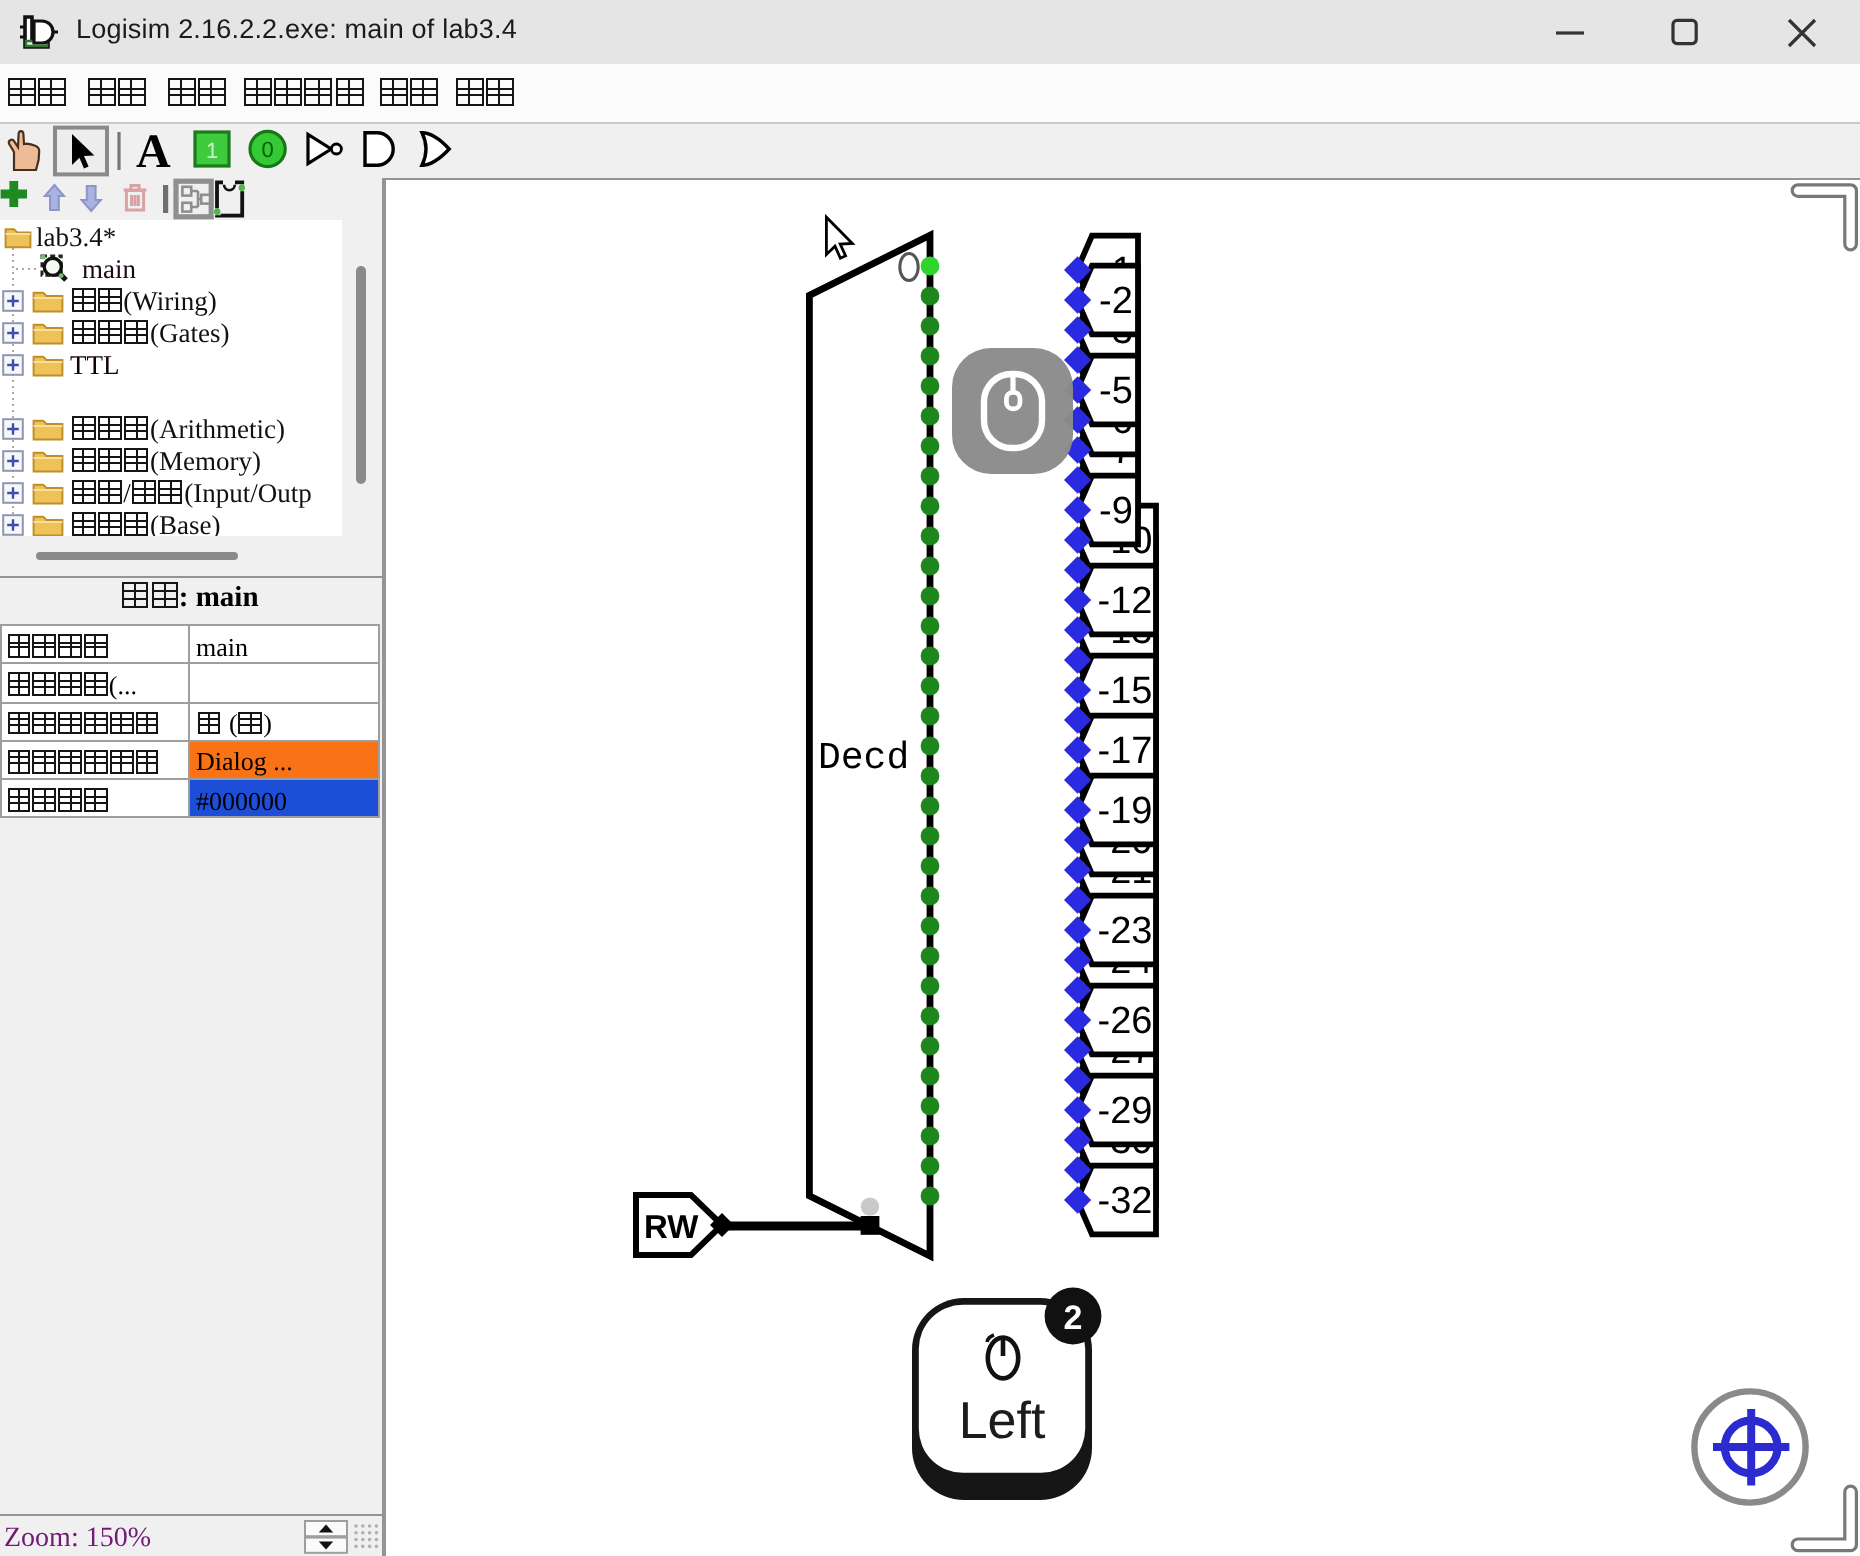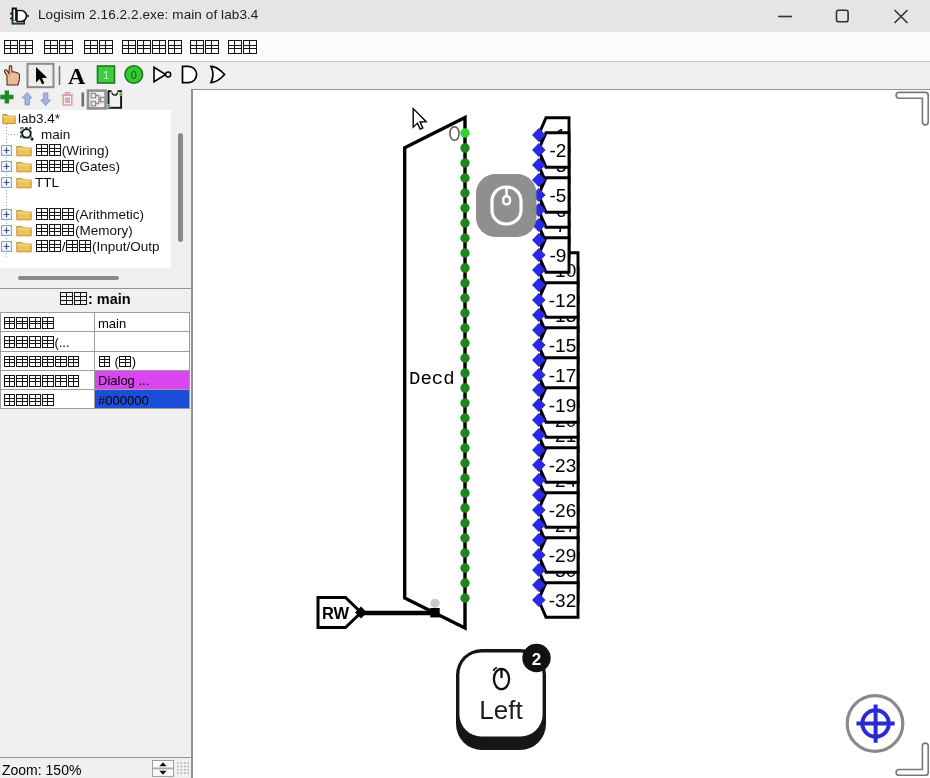--- a/index.html
+++ b/index.html
@@ -1,17 +1,17 @@
 <!DOCTYPE html>
 <html><head><meta charset="utf-8"><style>
 *{margin:0;padding:0;box-sizing:border-box}
 html,body{width:930px;height:778px;overflow:hidden;background:#fff;
  font-family:"Liberation Sans",sans-serif;position:relative}
 .a{position:absolute}
-.mono{font-family:Liberation Sans, sans-serif}
+.mono{font-family:Liberation Serif, serif}
 .cj{display:inline-block;box-sizing:border-box;width:.9em;height:.9em;
  border:1px solid #151515;vertical-align:-.09em;margin:0 .045em;
  background:
  linear-gradient(#151515,#151515) 50% 0/1.1px 100% no-repeat,
  linear-gradient(#151515,#151515) 0 30%/100% 1.1px no-repeat,
  linear-gradient(#151515,#151515) 0 63%/100% 1.1px no-repeat;}
 </style></head><body>
 
 <div class="a" style="left:0;top:0;width:930px;height:32px;background:#e5e5e5">
 <svg class="a" style="left:8px;top:5px" width="22" height="22" viewBox="0 0 22 22">
@@ -177,40 +177,51 @@
       <svg class="a" style="left:1px;top:2.5px" width="11" height="11" viewBox="0 0 11 11">
   <rect x=".6" y=".6" width="9.8" height="9.8" fill="#f7f7f7" stroke="#8e96b5" stroke-width="1"></rect>
   <path d="M2.6 5.5 H8.4 M5.5 2.6 V8.4" stroke="#3a4db0" stroke-width="1.2"></path>
  </svg>
       <svg class="a" style="left:16px;top:1.5px" width="16" height="13" viewBox="0 0 16 13">
   <path d="M.8 2.4 H5.6 L7.2 4 H15.2 V11.8 H.8 Z" fill="#eec257" stroke="#c08f2b" stroke-width="1"></path>
   <path d="M.8 5 H15.2" stroke="#f7dfa0" stroke-width="1"></path>
  </svg>
       <span class="a" style="left:35px;top:1px;font-size:13.5px"><i class="cj"></i><i class="cj"></i><span class="mono" style="font-size:13.5px">/</span><i class="cj"></i><i class="cj"></i><span class="mono" style="font-size:13.5px;color:#111">(Input/Outp</span></span>
     </div>
+    <div class="a" style="left:0;top:144px;width:200px;height:16px">
+      <svg class="a" style="left:1px;top:2.5px" width="11" height="11" viewBox="0 0 11 11">
+  <rect x=".6" y=".6" width="9.8" height="9.8" fill="#f7f7f7" stroke="#8e96b5" stroke-width="1"></rect>
+  <path d="M2.6 5.5 H8.4 M5.5 2.6 V8.4" stroke="#3a4db0" stroke-width="1.2"></path>
+ </svg>
+      <svg class="a" style="left:16px;top:1.5px" width="16" height="13" viewBox="0 0 16 13">
+  <path d="M.8 2.4 H5.6 L7.2 4 H15.2 V11.8 H.8 Z" fill="#eec257" stroke="#c08f2b" stroke-width="1"></path>
+  <path d="M.8 5 H15.2" stroke="#f7dfa0" stroke-width="1"></path>
+ </svg>
+      <span class="a" style="left:35px;top:1px;font-size:13.5px"><i class="cj"></i><i class="cj"></i><i class="cj"></i><span class="mono" style="font-size:13.5px;color:#111">(Base)</span></span>
+    </div>
   </div>
 <div class="a" style="left:178px;top:133px;width:5px;height:109px;background:#8a8a8a;border-radius:3px"></div>
 <div class="a" style="left:18px;top:275.5px;width:101px;height:4.5px;background:#8a8a8a;border-radius:2.5px"></div>
 <div class="a" style="left:0;top:288px;width:191px;height:1px;background:#949494"></div>
 
 <div class="a" style="left:0;top:291px;width:190px;height:20px;text-align:center;font-size:14.5px;font-weight:bold">
  <i class="cj"></i><i class="cj"></i><span class="mono" style="font-size:14.5px">:&nbsp;main</span></div>
 
 <div class="a" style="left:0;top:312px;width:94px;height:20.3px;background:#fff;border:1px solid #9e9e9e;border-right:none;padding:2.5px 0 0 2px;font-size:13px;overflow:hidden;white-space:nowrap"><i class="cj"></i><i class="cj"></i><i class="cj"></i><i class="cj"></i></div>
 <div class="a" style="left:94px;top:312px;width:96px;height:20.3px;background:#fff;border:1px solid #9e9e9e;padding:2.5px 0 0 3px;font-size:13px;overflow:hidden;white-space:nowrap"><span class="mono">main</span></div>
 <div class="a" style="left:0;top:331.3px;width:94px;height:20.3px;background:#fff;border:1px solid #9e9e9e;border-right:none;padding:2.5px 0 0 2px;font-size:13px;overflow:hidden;white-space:nowrap"><i class="cj"></i><i class="cj"></i><i class="cj"></i><i class="cj"></i><span class="mono">(...</span></div>
 <div class="a" style="left:94px;top:331.3px;width:96px;height:20.3px;background:#fff;border:1px solid #9e9e9e;padding:2.5px 0 0 3px;font-size:13px;overflow:hidden;white-space:nowrap"></div>
 <div class="a" style="left:0;top:350.6px;width:94px;height:20.3px;background:#fff;border:1px solid #9e9e9e;border-right:none;padding:2.5px 0 0 2px;font-size:13px;overflow:hidden;white-space:nowrap"><i class="cj"></i><i class="cj"></i><i class="cj"></i><i class="cj"></i><i class="cj"></i><i class="cj"></i></div>
 <div class="a" style="left:94px;top:350.6px;width:96px;height:20.3px;background:#fff;border:1px solid #9e9e9e;padding:2.5px 0 0 3px;font-size:13px;overflow:hidden;white-space:nowrap"><i class="cj"></i>&nbsp;<span class="mono">(</span><i class="cj"></i><span class="mono">)</span></div>
 <div class="a" style="left:0;top:369.90000000000003px;width:94px;height:20.3px;background:#fff;border:1px solid #9e9e9e;border-right:none;padding:2.5px 0 0 2px;font-size:13px;overflow:hidden;white-space:nowrap"><i class="cj"></i><i class="cj"></i><i class="cj"></i><i class="cj"></i><i class="cj"></i><i class="cj"></i></div>
-<div class="a" style="left:94px;top:369.90000000000003px;width:96px;height:20.3px;background:#d946ef;border:1px solid #9e9e9e;padding:2.5px 0 0 3px;font-size:13px;overflow:hidden;white-space:nowrap"><span class="mono">Dialog ...</span></div>
+<div class="a" style="left:94px;top:369.90000000000003px;width:96px;height:20.3px;background:#f97316;border:1px solid #9e9e9e;padding:2.5px 0 0 3px;font-size:13px;overflow:hidden;white-space:nowrap"><span class="mono">Dialog ...</span></div>
 <div class="a" style="left:0;top:389.20000000000005px;width:94px;height:20.3px;background:#fff;border:1px solid #9e9e9e;border-right:none;padding:2.5px 0 0 2px;font-size:13px;overflow:hidden;white-space:nowrap"><i class="cj"></i><i class="cj"></i><i class="cj"></i><i class="cj"></i></div>
 <div class="a" style="left:94px;top:389.20000000000005px;width:96px;height:20.3px;background:#1d4ed8;border:1px solid #9e9e9e;padding:2.5px 0 0 3px;font-size:13px;overflow:hidden;white-space:nowrap"><span class="mono">#000000</span></div>
 <div class="a" style="left:0;top:757px;width:191px;height:21px;background:#f0f0f0;border-top:1px solid #949494">
- <span class="a mono" style="left:2px;top:3.5px;font-size:14px;color:#000000">Zoom: 150%</span>
+ <span class="a mono" style="left:2px;top:3.5px;font-size:14px;color:#701a75">Zoom: 150%</span>
  <svg class="a" style="left:152px;top:2px" width="22" height="17" viewBox="0 0 22 17">
   <rect x=".5" y=".5" width="21" height="7.6" fill="#fafafa" stroke="#9e9e9e" stroke-width="1"></rect>
   <rect x=".5" y="8.8" width="21" height="7.6" fill="#fafafa" stroke="#9e9e9e" stroke-width="1"></rect>
   <path d="M11 2.2 L14.6 6.2 H7.4 Z" fill="#111"></path>
   <path d="M11 14.8 L7.4 10.8 H14.6 Z" fill="#111"></path>
  </svg>
  <svg class="a" style="left:176px;top:3px" width="15" height="15" viewBox="0 0 15 15">
 
 <circle cx="2.0" cy="2.0" r="0.9" fill="#b0b0b0"></circle>
       <circle cx="5.4" cy="2.0" r="0.9" fill="#b0b0b0"></circle>

